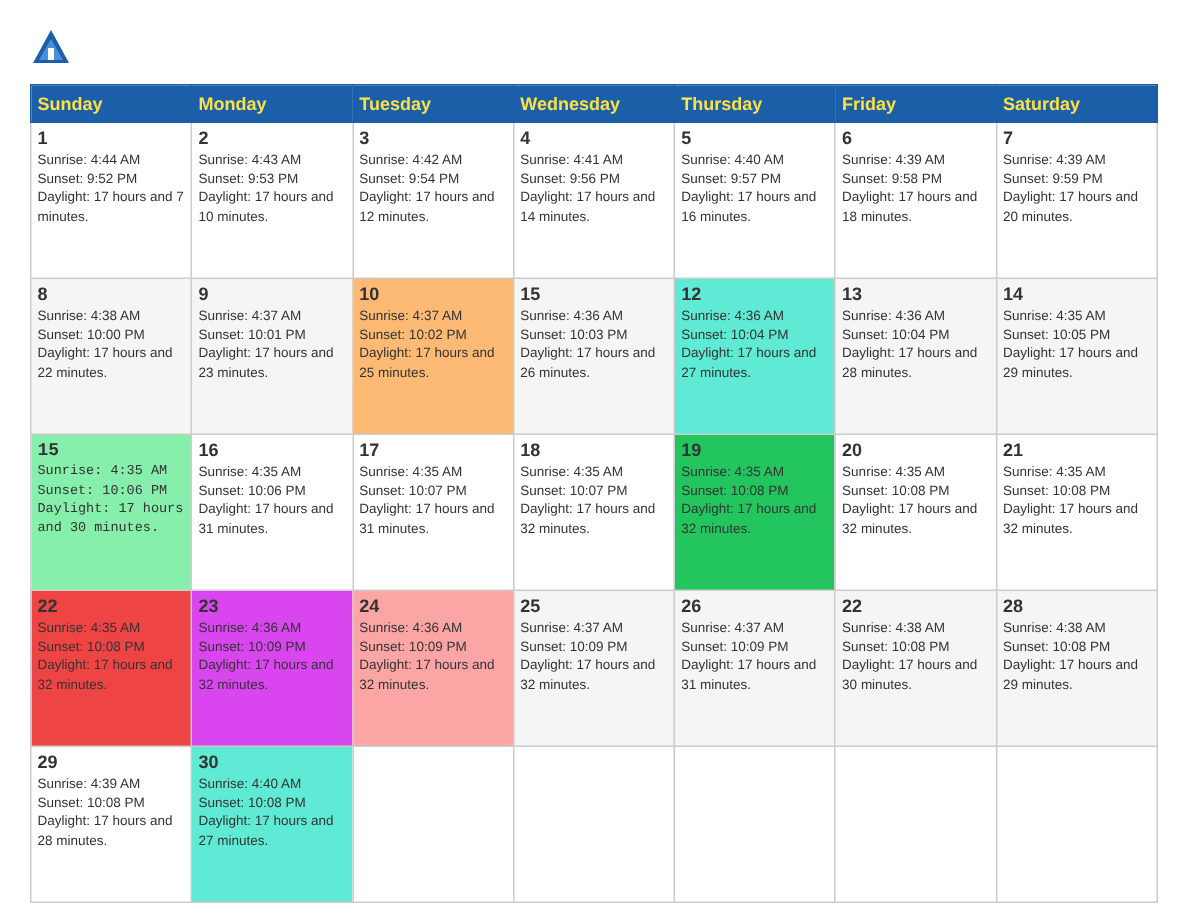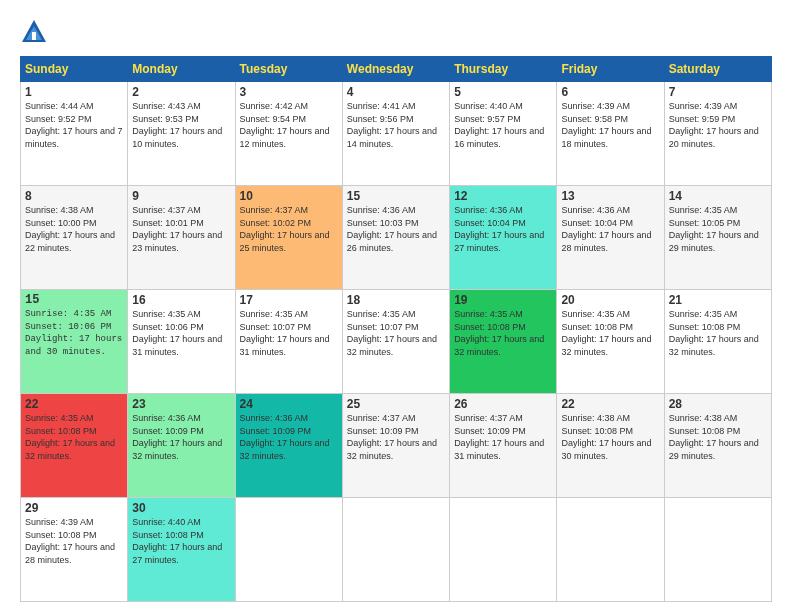--- a/index.html
+++ b/index.html
@@ -225,25 +225,25 @@
           <td style="background: rgb(255, 255, 255);">
         <span class="day-num">21</span>
         <span class="day-info">Sunrise: 4:35 AM<br>Sunset: 10:08 PM<br>Daylight: 17 hours and 32 minutes.</span>
       </td>
         </tr>
         <tr>
           <td style="background: #ef4444;">
         <span class="day-num">22</span>
         <span class="day-info">Sunrise: 4:35 AM<br>Sunset: 10:08 PM<br>Daylight: 17 hours and 32 minutes.</span>
       </td>
-          <td style="background: #86efac;">
+          <td style="background: #d946ef;">
         <span class="day-num">23</span>
         <span class="day-info">Sunrise: 4:36 AM<br>Sunset: 10:09 PM<br>Daylight: 17 hours and 32 minutes.</span>
       </td>
-          <td style="background: #14b8a6; margin-left: 20px;">
+          <td style="background: #fca5a5; margin-left: 20px;">
         <span class="day-num">24</span>
         <span class="day-info">Sunrise: 4:36 AM<br>Sunset: 10:09 PM<br>Daylight: 17 hours and 32 minutes.</span>
       </td>
           <td style="background: rgb(245, 245, 245);">
         <span class="day-num">25</span>
         <span class="day-info">Sunrise: 4:37 AM<br>Sunset: 10:09 PM<br>Daylight: 17 hours and 32 minutes.</span>
       </td>
           <td style="background: rgb(245, 245, 245);">
         <span class="day-num">26</span>
         <span class="day-info">Sunrise: 4:37 AM<br>Sunset: 10:09 PM<br>Daylight: 17 hours and 31 minutes.</span>

